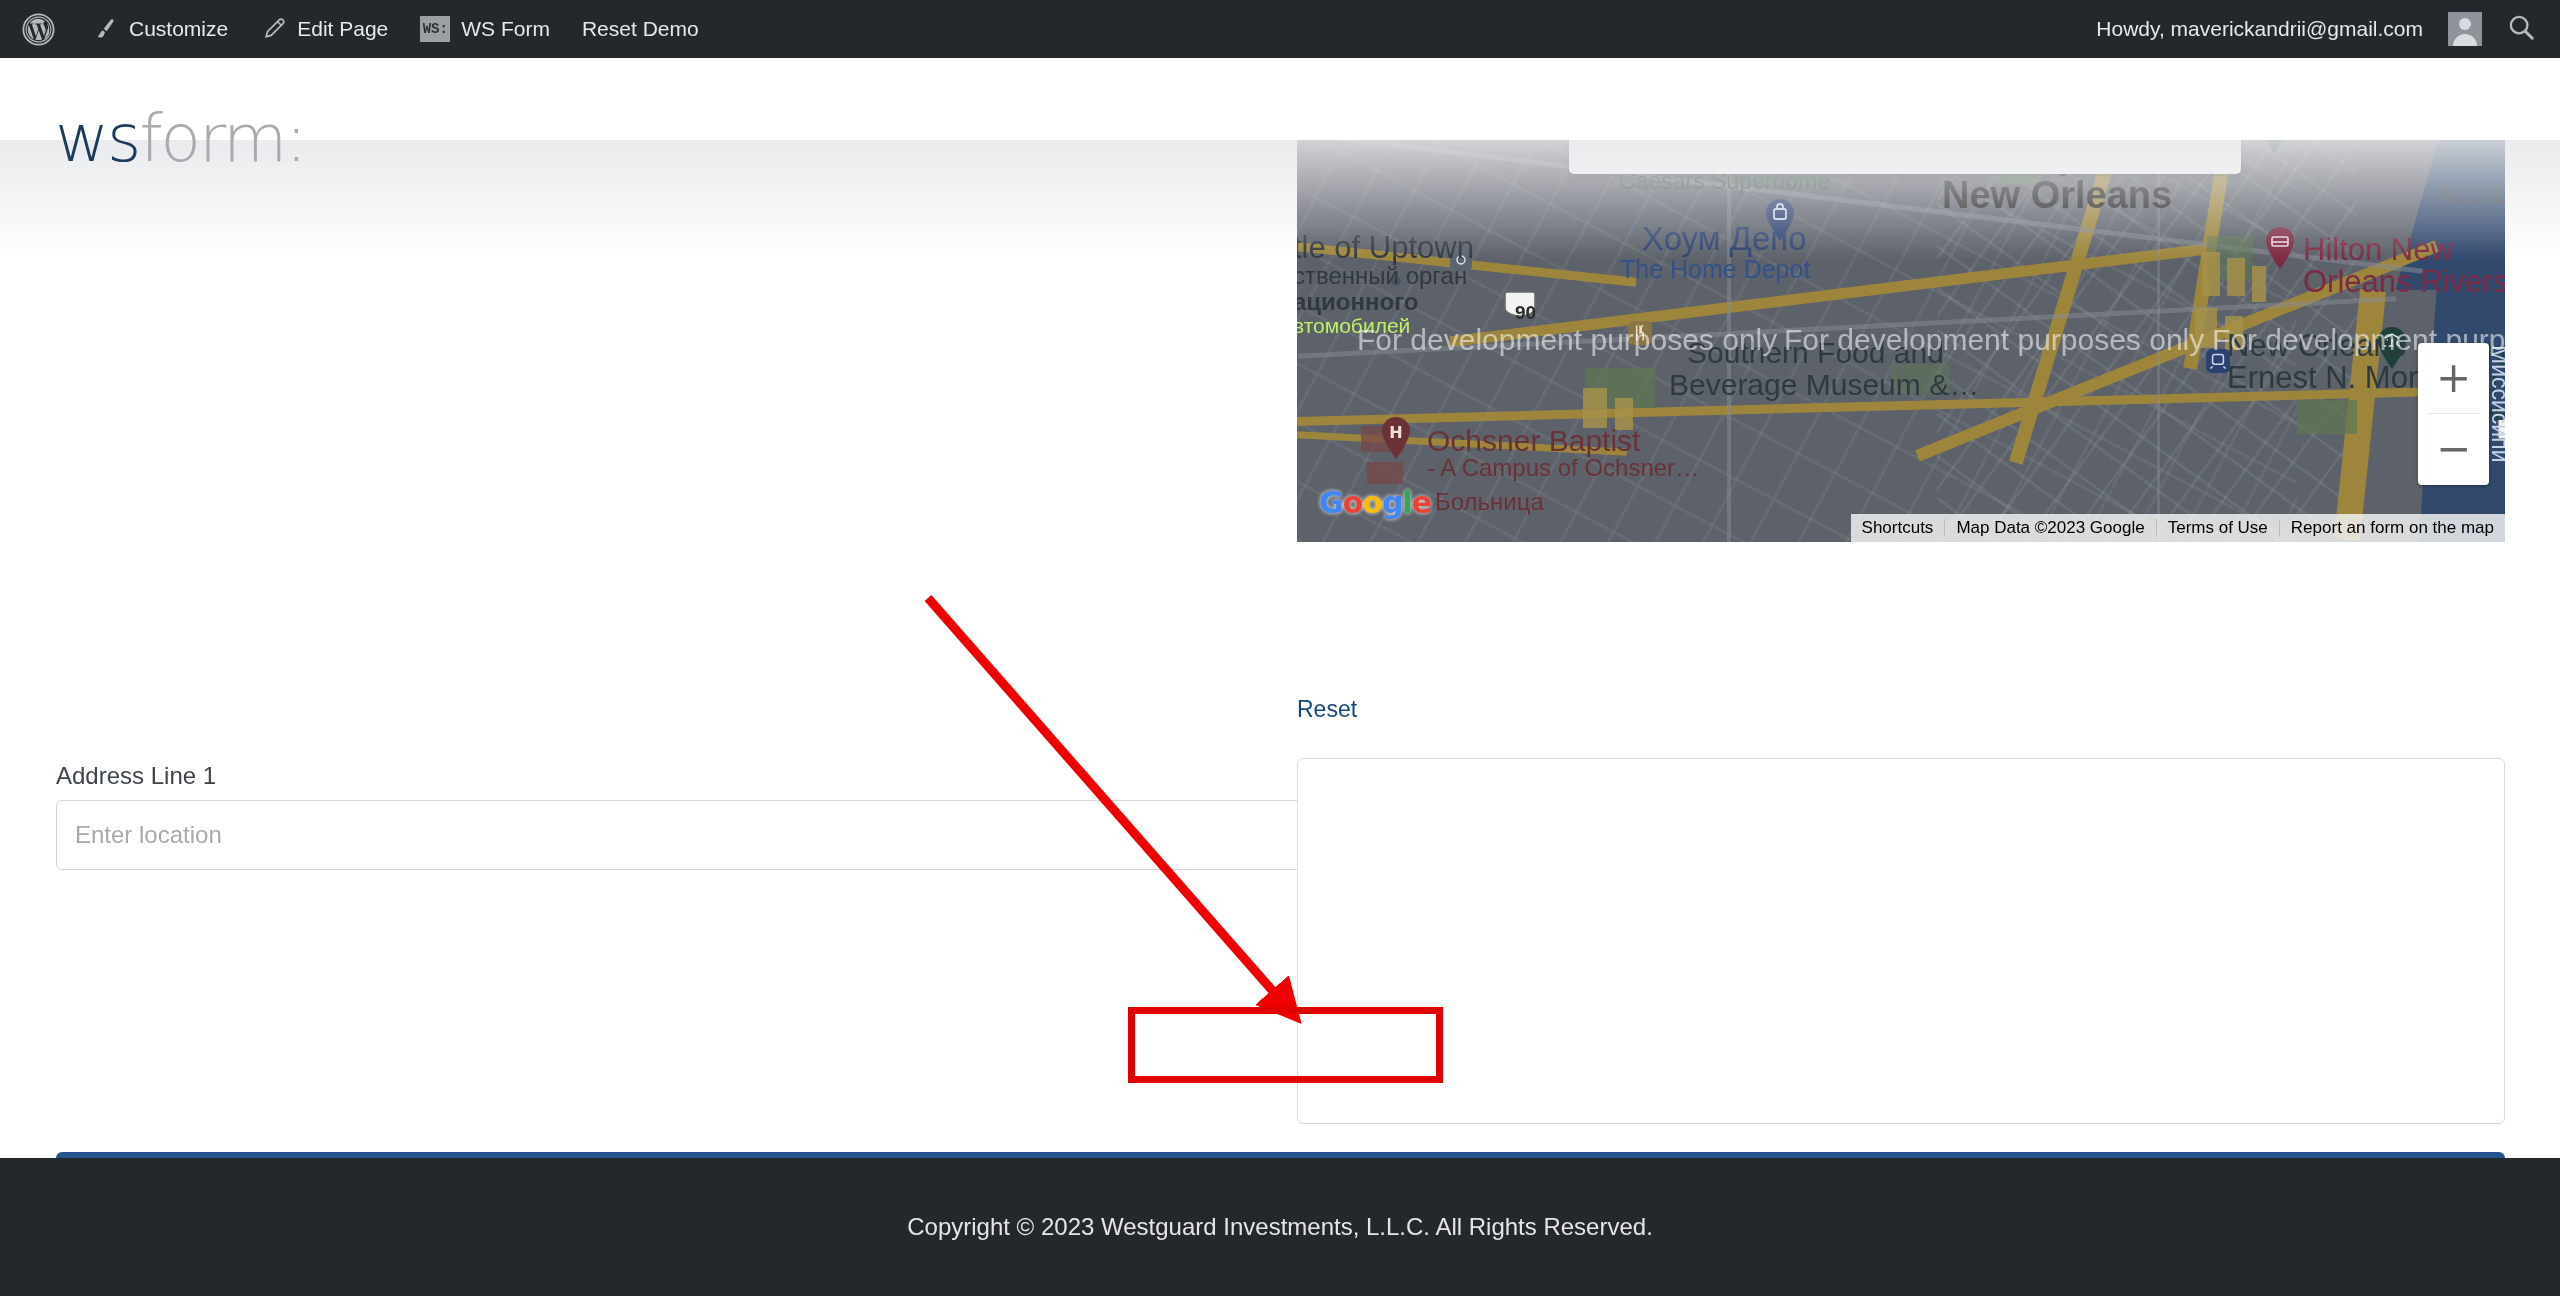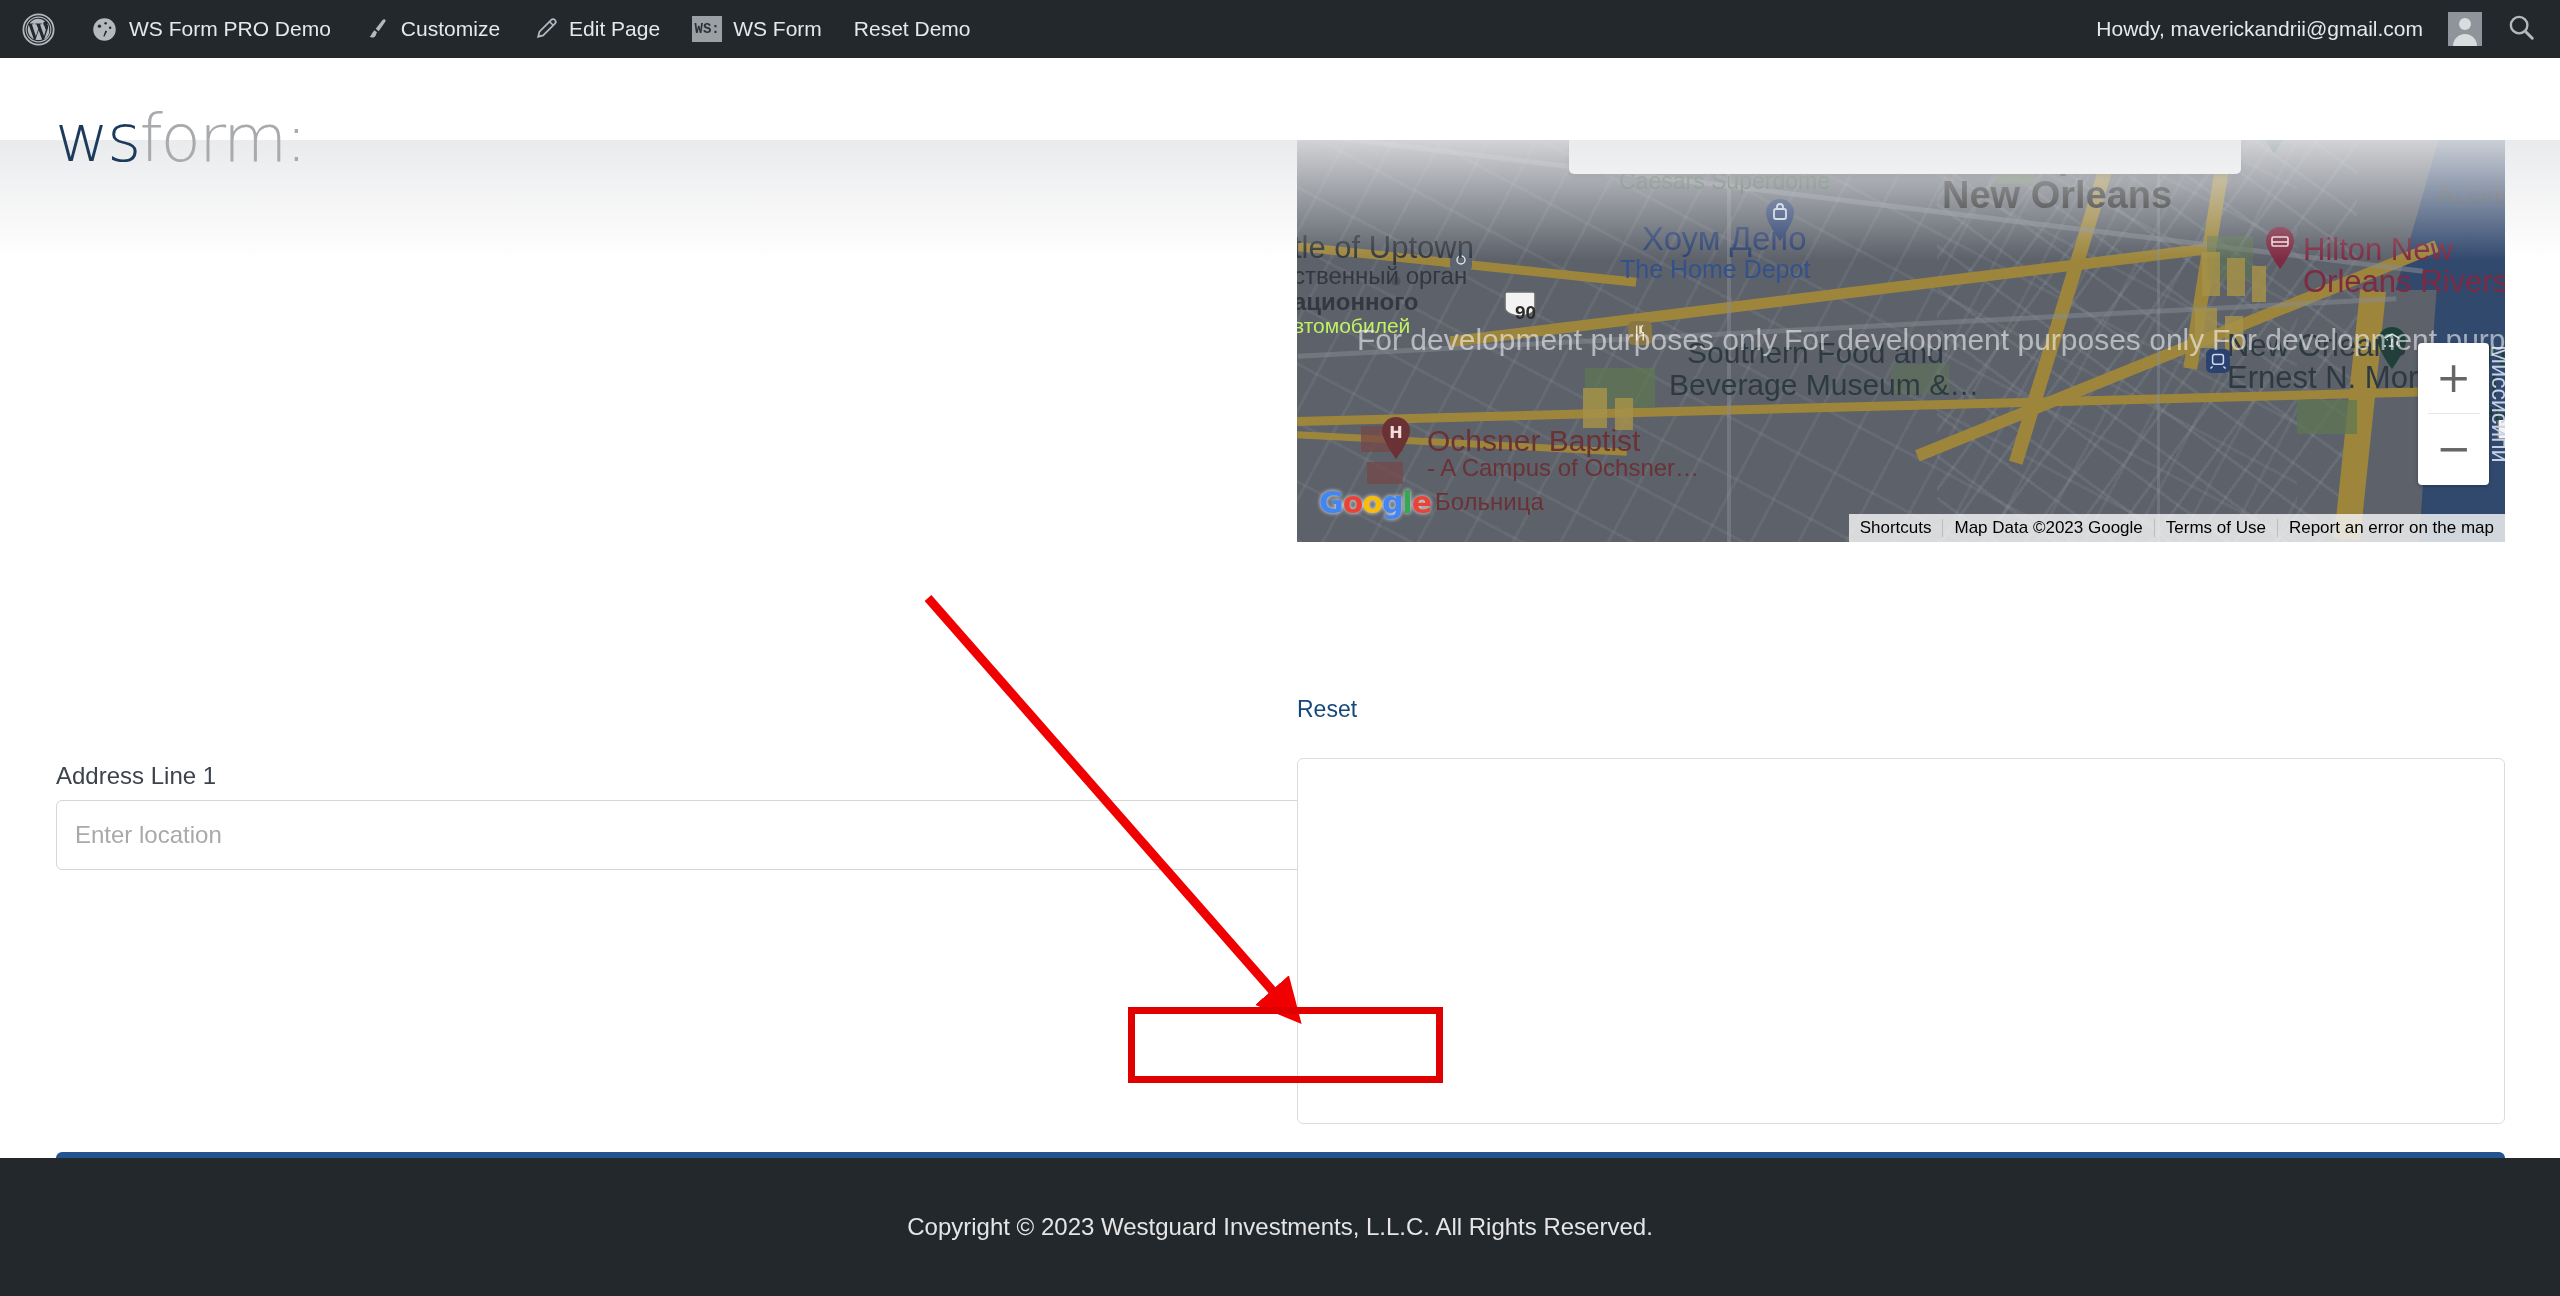--- a/index.html
+++ b/index.html
@@ -227,32 +227,20 @@
     <div class="ab-item" style="padding:0 20px 0 22px;">
       <span>
         <svg class="wp-logo-icon" viewBox="0 0 24 24">
           <circle cx="12" cy="12" r="11" fill="none" stroke="#b4b9be" stroke-width="1.3"></circle>
           <circle cx="12" cy="12" r="9" fill="none" stroke="#b4b9be" stroke-width="0.8"></circle>
           <path d="M4.2 12c0 3.1 1.8 5.8 4.4 7.1L4.9 8.6C4.45 9.64 4.2 10.79 4.2 12zM16.9 11.6c0-.97-.35-1.64-.65-2.16-.4-.65-.77-1.2-.77-1.84 0-.72.55-1.4 1.32-1.4h.1A7.74 7.74 0 0 0 12 4.2a7.78 7.78 0 0 0-6.5 3.5h.5c.82 0 2.1-.1 2.1-.1.42-.03.47.6.05.65 0 0-.43.05-.9.07l2.86 8.5 1.72-5.15-1.22-3.35c-.42-.02-.82-.07-.82-.07-.42-.03-.37-.68.05-.65 0 0 1.3.1 2.07.1.82 0 2.1-.1 2.1-.1.42-.3.47.6.05.65 0 0-.43.05-.9.07l2.84 8.43.79-2.6c.36-1.1.5-1.9.5-2.55zm-4.76 1L9.78 19.4c.7.2 1.45.32 2.22.32.92 0 1.8-.16 2.62-.45l-.06-.12-2.42-6.55zm6.32-4.17c.3.25.5.72.5 1.55 0 .77-.14 1.63-.58 2.72l-2.3 6.66A7.78 7.78 0 0 0 19.8 12c0-1.63-.42-3.16-1.14-4.5z" fill="#b4b9be"></path>
         </svg>
       </span>
     </div>
 
-    <div class="ab-item">
-      <span>
-        <svg class="speedometer-icon" viewBox="0 0 24 24">
-          <circle cx="12" cy="12" r="10" fill="#b4b9be"></circle>
-          <circle cx="7.5" cy="9" r="1.5" fill="#23282d"></circle>
-          <circle cx="13" cy="6.5" r="1.1" fill="#23282d"></circle>
-          <circle cx="17" cy="10.5" r="1.1" fill="#23282d"></circle>
-          <path d="M11 18 l1.8-5.2 1.5 .8 -2.4 4.8z" fill="#23282d"></path>
-        </svg>
-      </span>
-      <span>WS Form PRO Demo</span>
-    </div>
 
     <div class="ab-item">
       <span>
         <svg class="brush-icon" viewBox="0 0 24 24">
           <path d="M19.5 3.2c-.6-.5-1.4-.4-1.9.2l-6.3 8 2.6 2.1 5.9-8.3c.5-.7.4-1.5-.3-2z" fill="#b4b9be"></path>
           <path d="M10.1 12.6 L8.4 14.8 c-.9 1.2-1 2.6-2.6 3.6 1.9 1.1 4.1 .8 5.2-.7.9-1.2.7-2.4 1.5-3.3z" fill="#b4b9be"></path>
         </svg>
       </span>
       <span>Customize</span>
     </div>
@@ -470,21 +458,21 @@
         <div class="zbtn">−</div>
       </div>
 
       <div id="map-attrib">
         <span class="att">Shortcuts</span>
         <span class="sep"></span>
         <span class="att">Map Data ©2023 Google</span>
         <span class="sep"></span>
         <span class="att">Terms of Use</span>
         <span class="sep"></span>
-        <span class="att">Report an error on the map</span>
+        <span class="att">Report an form on the map</span>
       </div>
 
       <div id="map-searchbox"></div>
     </div>
 
   </div>
 
   <a id="reset-link">Reset</a>
 
   <label id="addr-label">Address Line 1</label>

